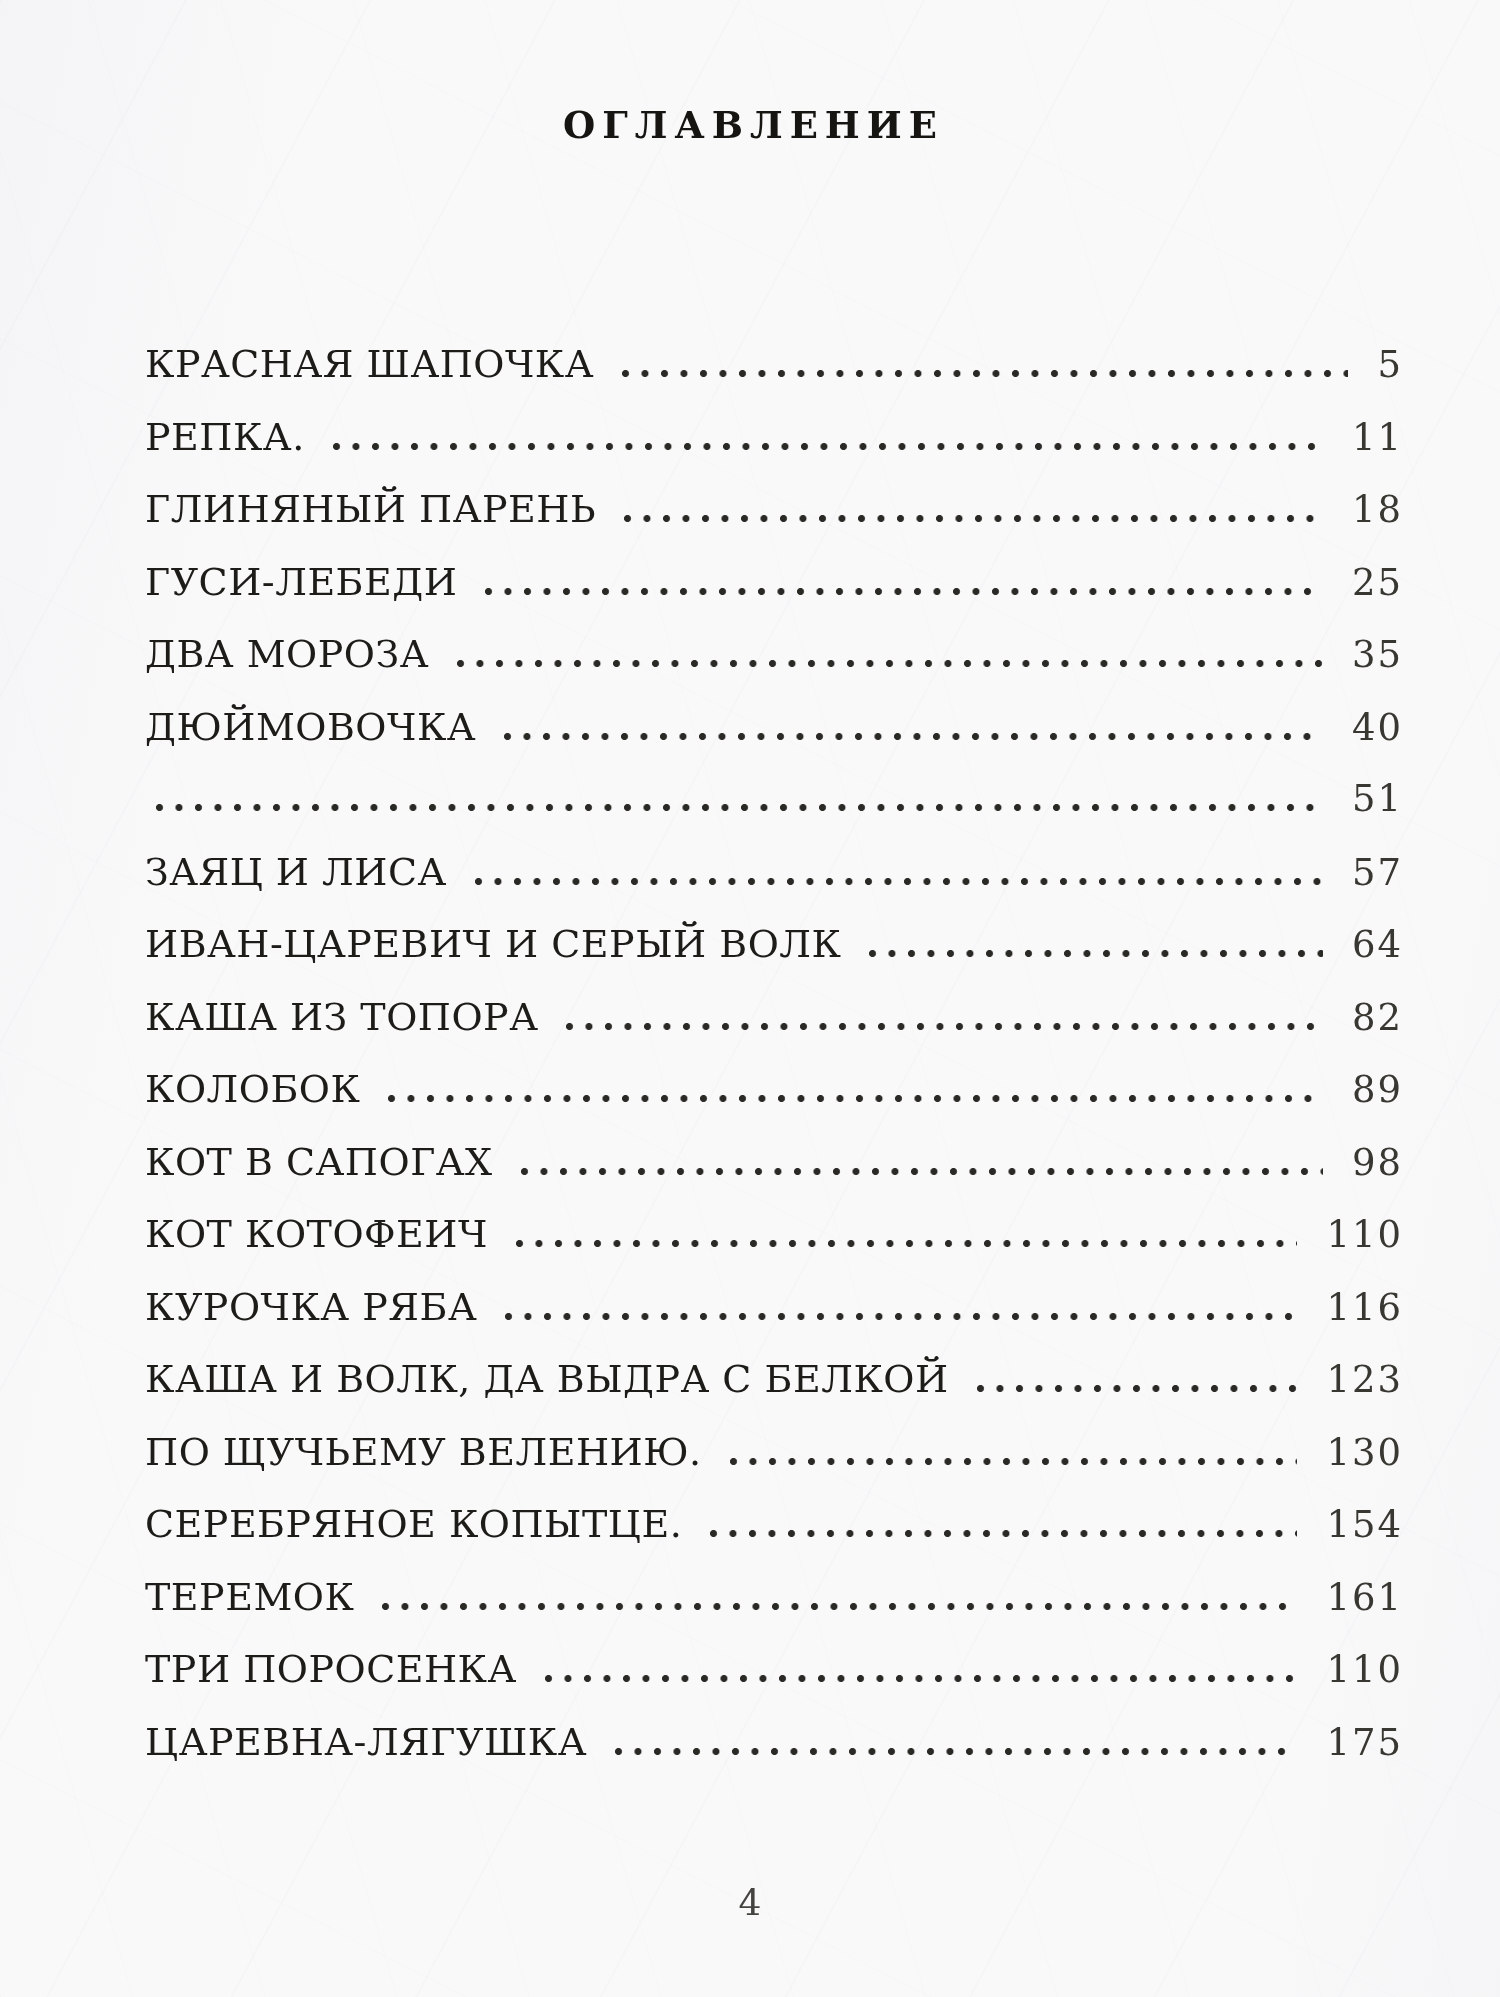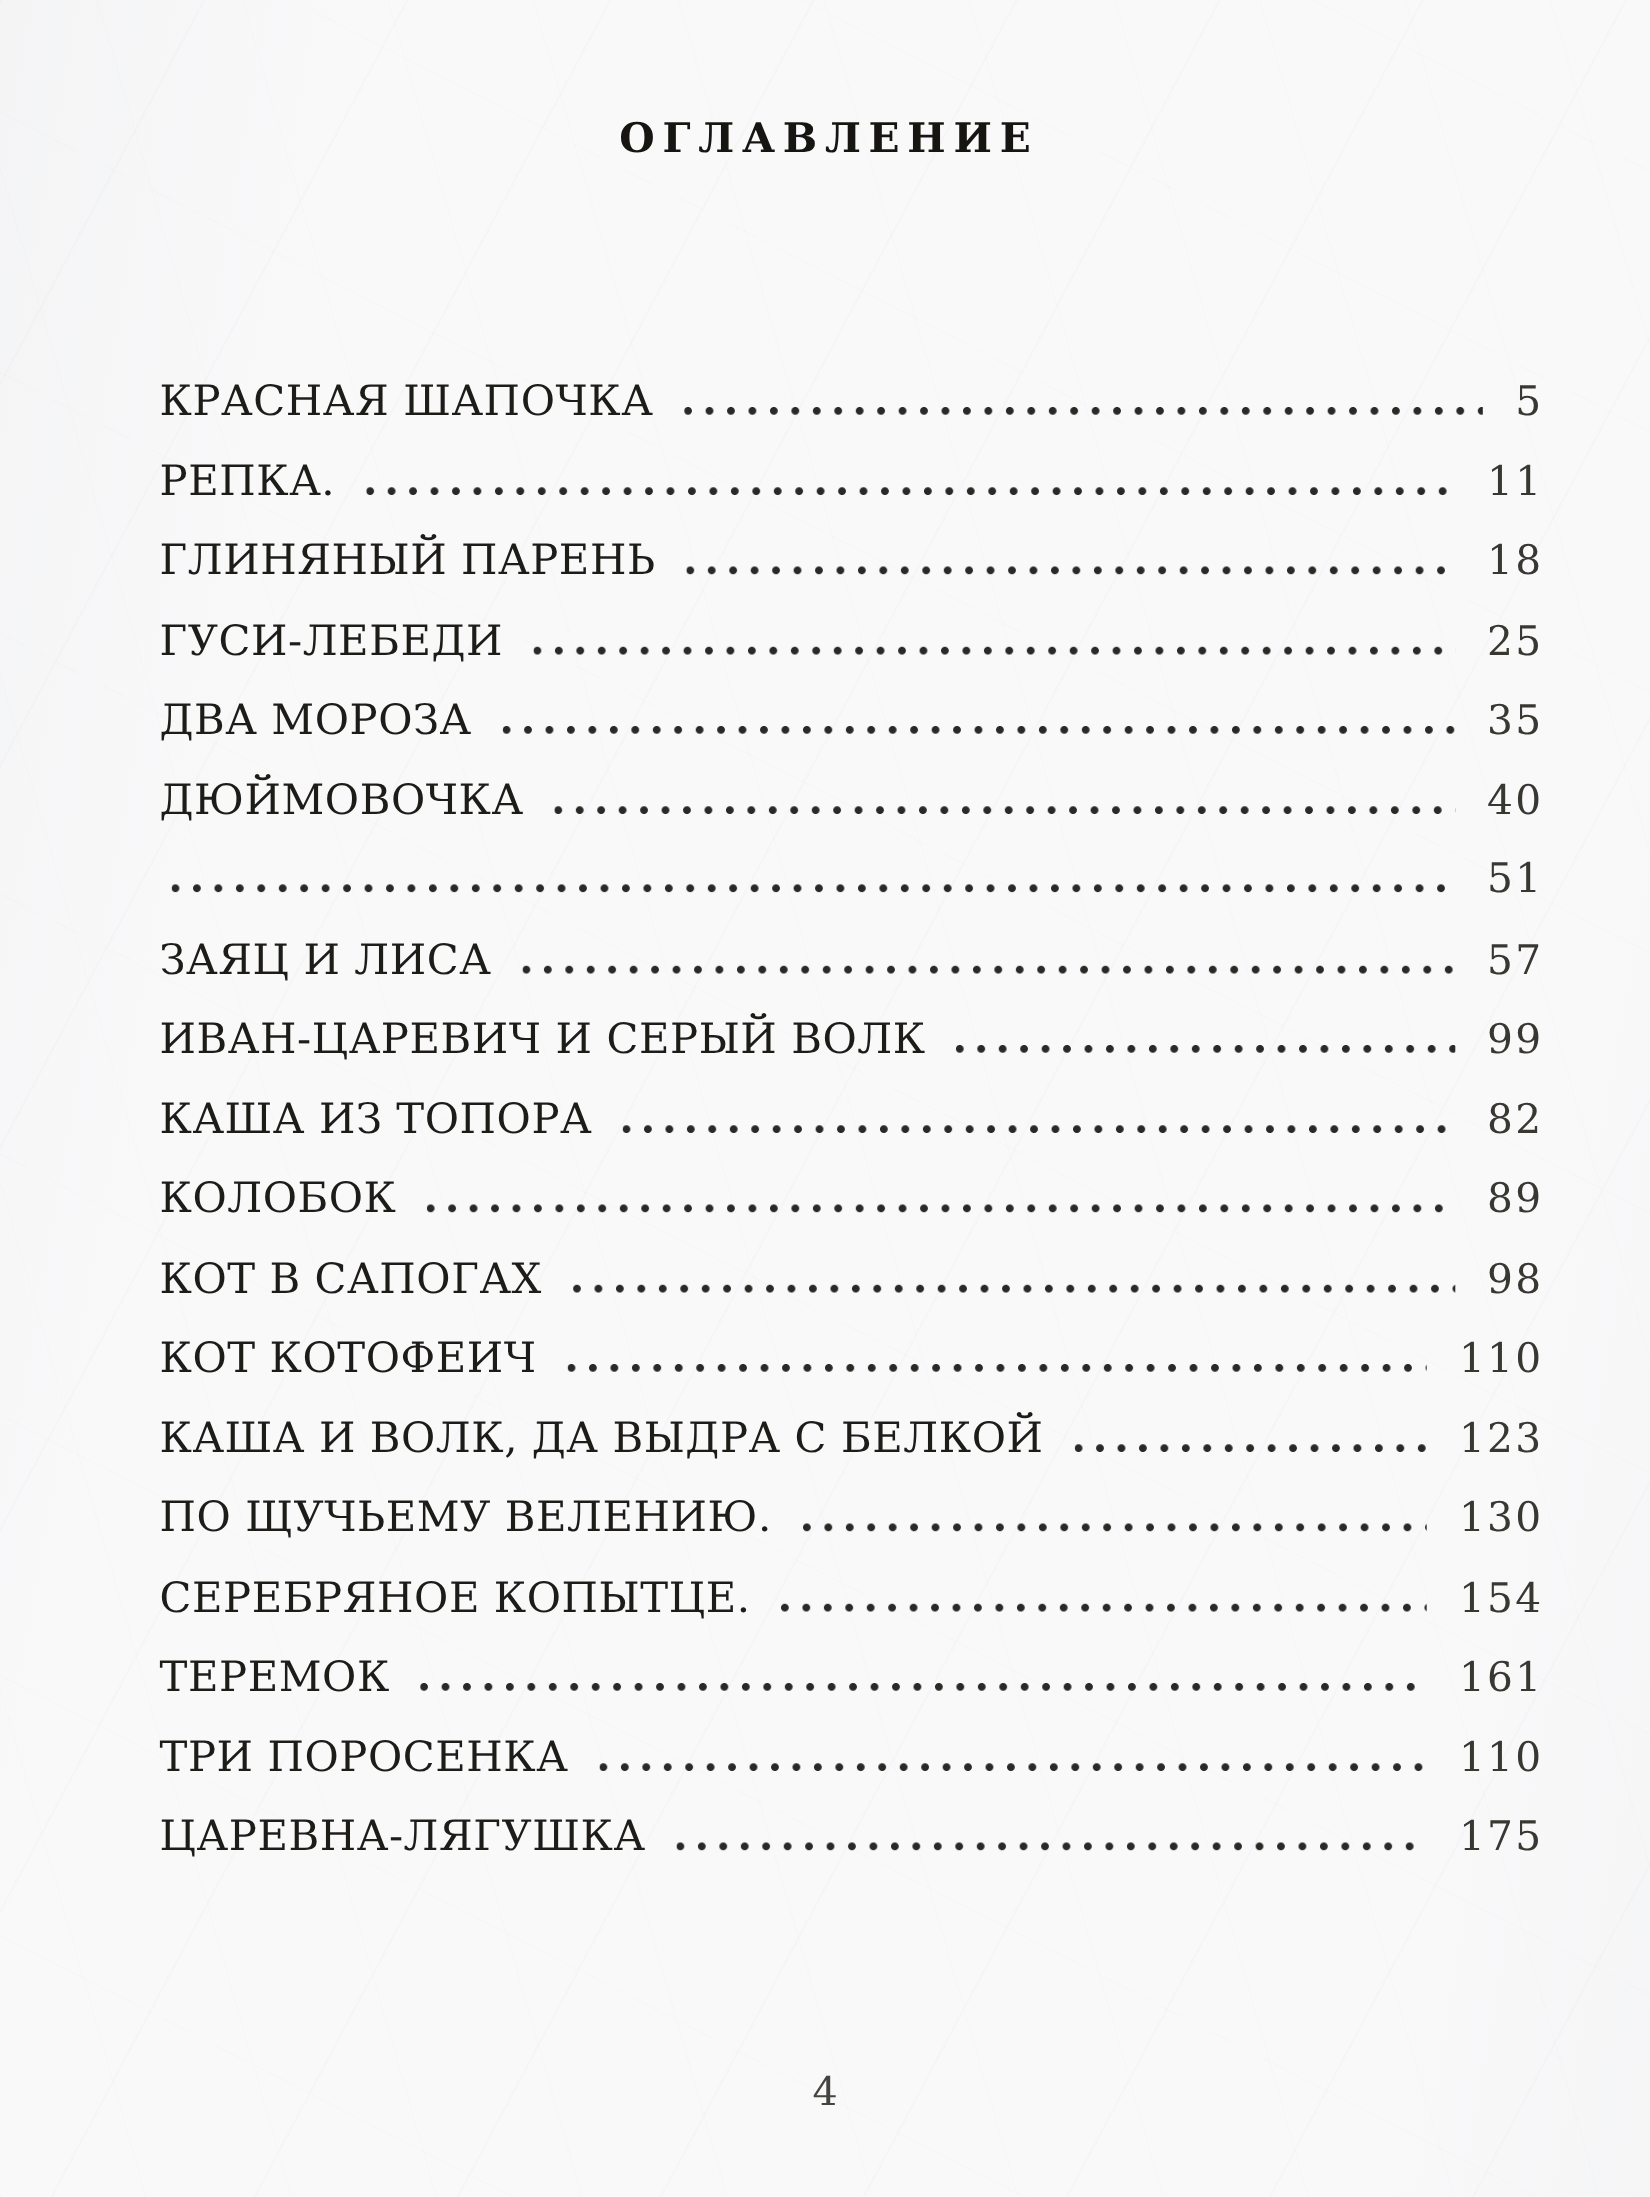--- a/index.html
+++ b/index.html
@@ -119,41 +119,46 @@
         <span class="pg">51</span>
       </div>
       <div class="row">
         <span class="t">ЗАЯЦ И ЛИСА</span>
         <span class="leader"></span>
         <span class="pg">57</span>
       </div>
       <div class="row">
         <span class="t">ИВАН-ЦАРЕВИЧ И СЕРЫЙ ВОЛК</span>
         <span class="leader"></span>
-        <span class="pg">99</span>
+        <span class="pg">64</span>
       </div>
       <div class="row">
         <span class="t">КАША ИЗ ТОПОРА</span>
         <span class="leader"></span>
         <span class="pg">82</span>
       </div>
       <div class="row">
         <span class="t">КОЛОБОК</span>
         <span class="leader"></span>
         <span class="pg">89</span>
       </div>
       <div class="row">
         <span class="t">КОТ В САПОГАХ</span>
         <span class="leader"></span>
         <span class="pg">98</span>
       </div>
       <div class="row">
         <span class="t">КОТ КОТОФЕИЧ</span>
         <span class="leader"></span>
         <span class="pg">110</span>
+      </div>
+      <div class="row">
+        <span class="t">КУРОЧКА РЯБА</span>
+        <span class="leader"></span>
+        <span class="pg">116</span>
       </div>
       <div class="row">
         <span class="t">КАША И ВОЛК, ДА ВЫДРА С БЕЛКОЙ</span>
         <span class="leader"></span>
         <span class="pg">123</span>
       </div>
       <div class="row">
         <span class="t">ПО ЩУЧЬЕМУ ВЕЛЕНИЮ.</span>
         <span class="leader"></span>
         <span class="pg">130</span>

